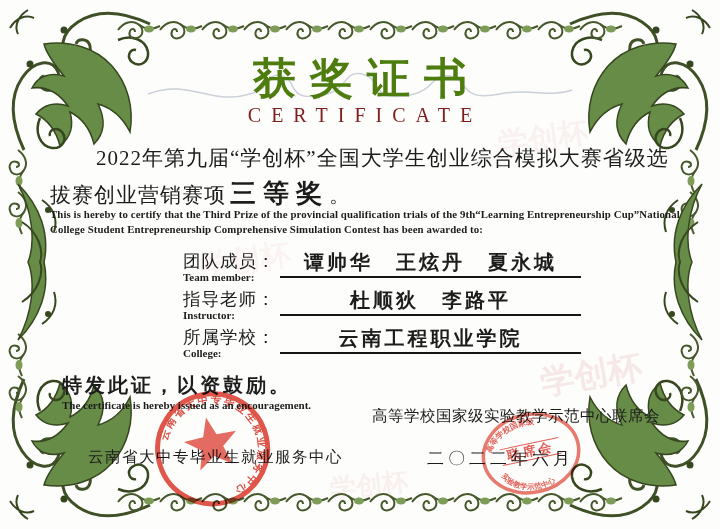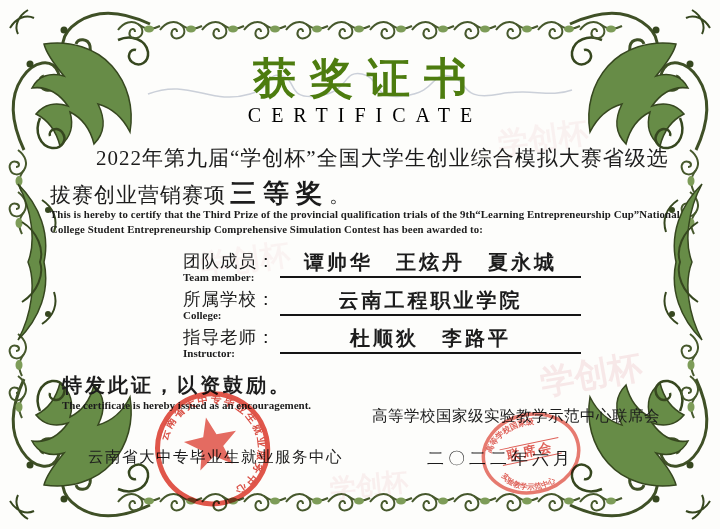--- a/index.html
+++ b/index.html
@@ -4,21 +4,21 @@
 <style>
   html,body{margin:0;padding:0;background:#ffffff;}
   .page{position:relative;width:720px;height:529px;background:#fdfdfb;overflow:hidden;
         font-family:"Liberation Serif","DejaVu Serif",serif;color:#1c1c1c;}
   .abs{position:absolute;}
   svg{display:block;}
   
   .title-cn{top:50px;left:0;width:100%;text-align:center;font-size:43px;font-weight:bold;
             letter-spacing:14px;text-indent:14px;color:#4d7c0f;z-index:3;}
   .title-en{top:104px;left:0;width:100%;text-align:center;font-size:20px;letter-spacing:10px;
-            text-indent:10px;color:#000000;z-index:3;}
+            text-indent:10px;color:#7f1d1d;z-index:3;}
   
   .body-cn{top:141px;left:50px;width:630px;font-size:21px;line-height:35px;text-indent:46px;
            font-weight:500;letter-spacing:1px;z-index:3;}
   .award{font-size:26px;font-weight:800;letter-spacing:7px;padding-left:4px;}
   .body-en{top:207px;left:50px;width:632px;font-size:10.8px;font-weight:bold;line-height:14.5px;
            letter-spacing:0.1px;z-index:3;}
   
   .fields{top:250px;left:183px;width:398px;z-index:3;}
   .field-row{display:flex;align-items:flex-start;margin-bottom:5px;}
   .field-label{width:97px;flex:0 0 97px;}
@@ -135,31 +135,31 @@
   <div class="abs fields">
     <div class="field-row">
       <div class="field-label">
         <div class="label-cn">团队成员：</div>
         <div class="label-en">Team member:</div>
       </div>
       <div class="field-value">谭帅华　王炫丹　夏永城</div>
     </div>
     <div class="field-row">
       <div class="field-label">
+        <div class="label-cn">指导老师：</div>
+        <div class="label-en">Instructor:</div>
+      </div>
+      <div class="field-value">杜顺狄　李路平</div>
+    </div>
+    <div class="field-row">
+      <div class="field-label">
         <div class="label-cn">所属学校：</div>
         <div class="label-en">College:</div>
       </div>
       <div class="field-value">云南工程职业学院</div>
-    </div>
-    <div class="field-row">
-      <div class="field-label">
-        <div class="label-cn">指导老师：</div>
-        <div class="label-en">Instructor:</div>
-      </div>
-      <div class="field-value">杜顺狄　李路平</div>
     </div>
   </div>
 
   <div class="abs issue-en">The certificate is hereby issued as an encouragement.</div>
   <div class="abs issue-cn">特发此证，以资鼓励。</div>
 
   <div class="abs right-block">
     <div class="right-org-cn">高等学校国家级实验教学示范中心联席会</div>
     <div class="cert-date">二〇二二年六月</div>
   </div>

